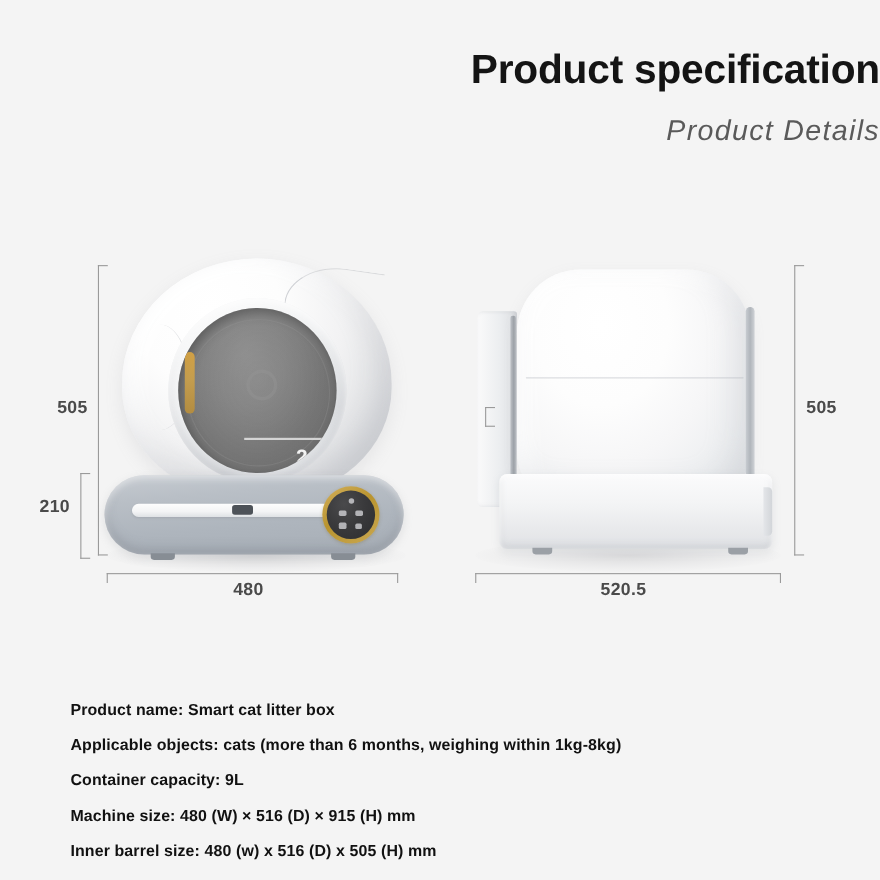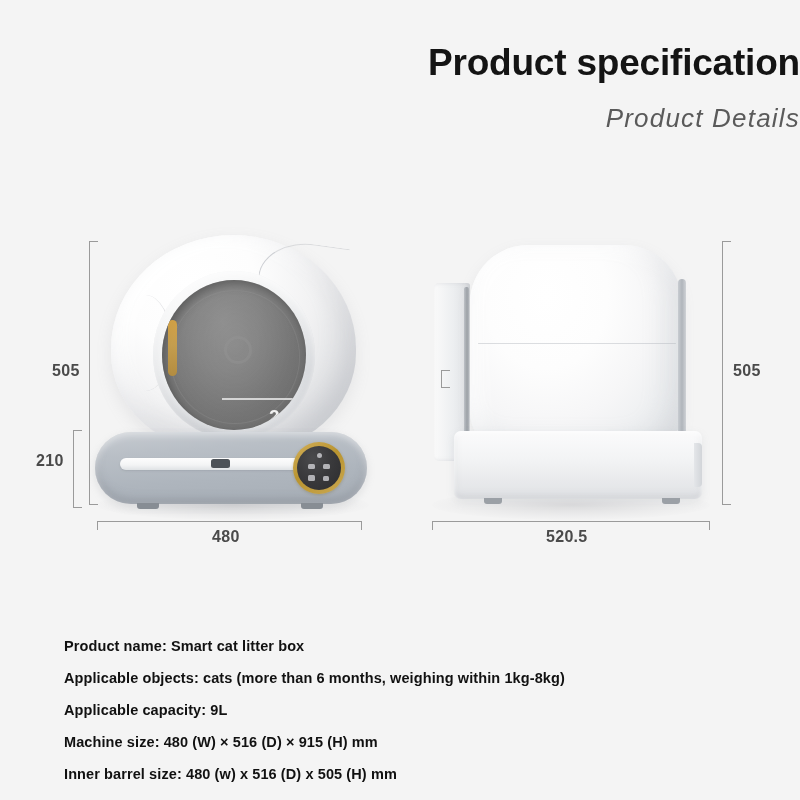--- a/index.html
+++ b/index.html
@@ -410,18 +410,18 @@
   <div class="dim-label" style="left:733px; top:362px;">505</div>
 
   <div class="bracket-h" style="left:432px; top:521px; width:278px;"></div>
   <div class="dim-label" style="left:546px; top:528px;">520.5</div>
 
   <div class="bracket-v" style="left:441px; top:370px; height:18px;"></div>
 
   <div class="specs">
     <div class="spec-line">Product name: Smart cat litter box</div>
     <div class="spec-line">Applicable objects: cats (more than 6 months, weighing within 1kg-8kg)</div>
-    <div class="spec-line">Applicable capacity: 9L</div>
+    <div class="spec-line">Container capacity: 9L</div>
     <div class="spec-line">Machine size: 480 (W) × 516 (D) × 915 (H) mm</div>
     <div class="spec-line">Inner barrel size: 480 (w) x 516 (D) x 505 (H) mm</div>
   </div>
 
 </div>
 
 </body></html>

